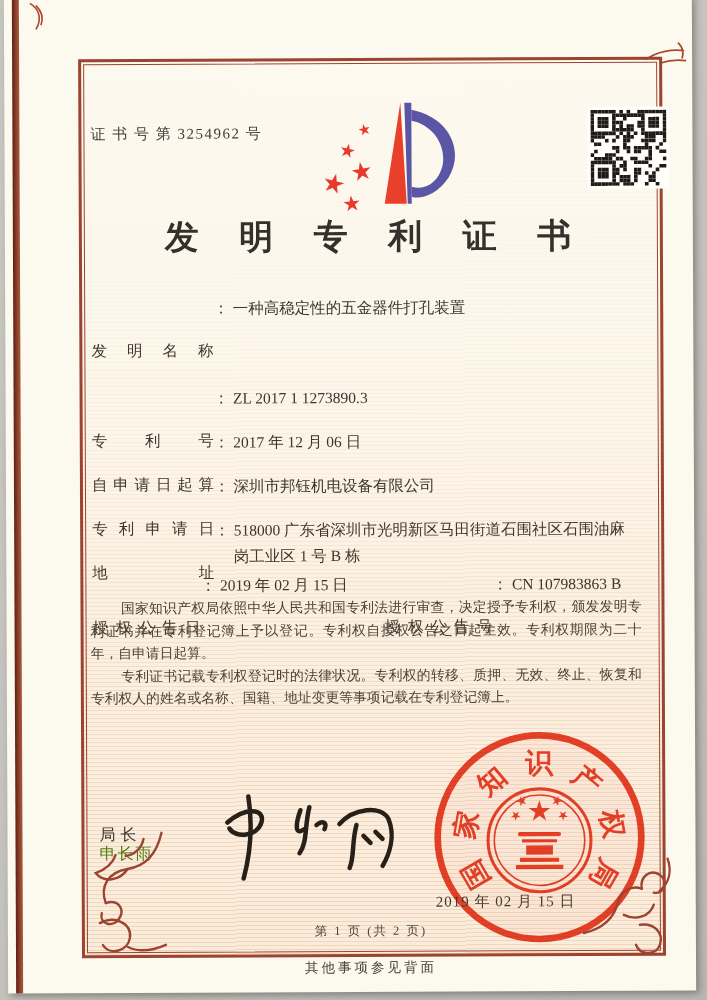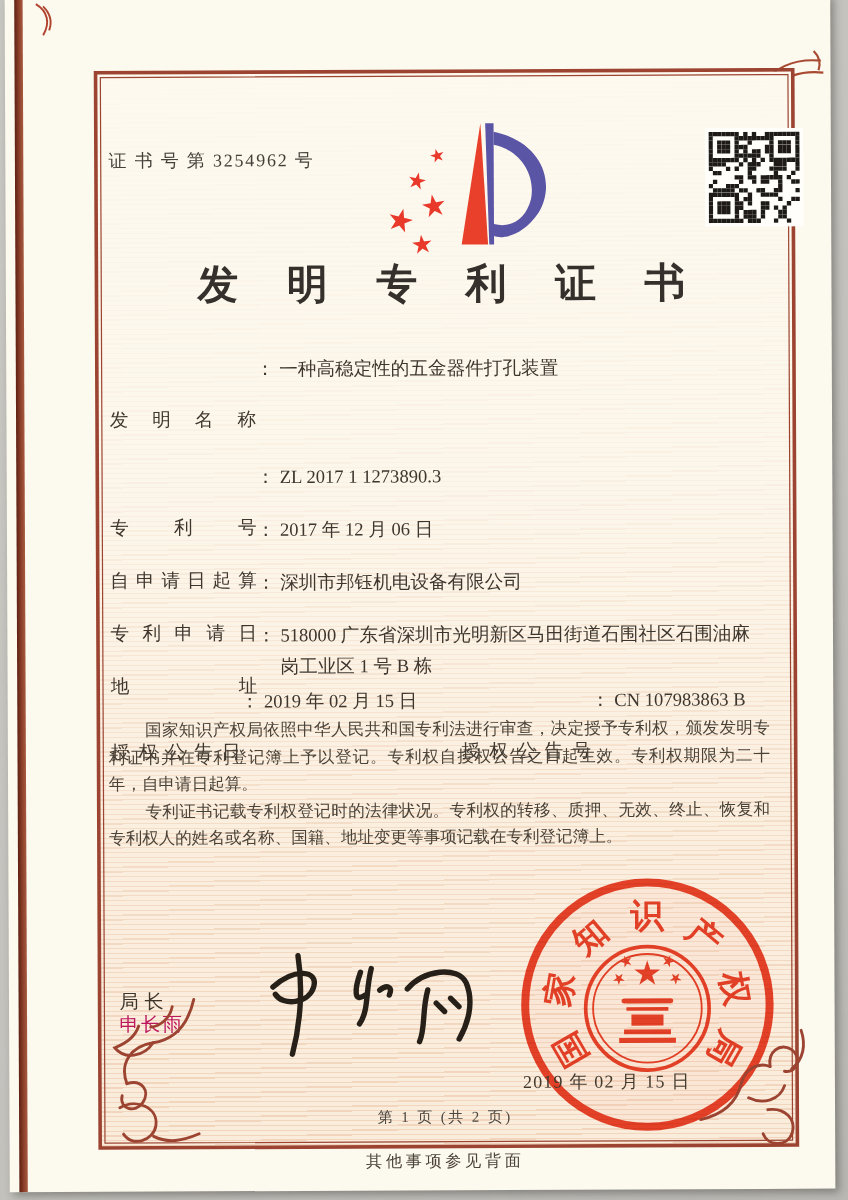--- a/index.html
+++ b/index.html
@@ -36,21 +36,21 @@
   .row{position:absolute;left:86px;font-size:15.5px;color:#3e362d;line-height:26px;white-space:nowrap;}
   .flabel{display:inline-block;width:122px;text-align:justify;text-align-last:justify;vertical-align:top;margin-top:42px;}
   .colon{vertical-align:top;margin-right:4px;}
   .fvalue{display:inline-block;max-width:402px;white-space:normal;vertical-align:top;}
   .grant-right{position:absolute;left:292px;top:0;white-space:nowrap;}
   .grant-right .flabel{width:108px;}
   .paras{left:84px;top:601px;width:551px;font-size:13.8px;line-height:22.5px;
     color:#4a4237;text-align:justify;}
   .paras p{margin:0;text-indent:2.2em;}
   .sig-title{left:92px;top:816px;font-size:16px;color:#3e362d;letter-spacing:5px;margin-top:12px;}
-  .sig-name{left:92px;top:847px;font-size:16px;color:#be185d;letter-spacing:2px;}
+  .sig-name{left:92px;top:847px;font-size:16px;color:#4d7c0f;letter-spacing:2px;}
   .signature{left:196px;top:784px;}
   .seal{left:424px;top:734px;width:216px;height:216px;mix-blend-mode:multiply;opacity:.93;}
   .seal-date{left:428px;top:897px;font-size:15px;color:#433a2e;letter-spacing:1px;z-index:5;}
   .page-num{left:74px;top:927px;width:578px;text-align:center;font-size:12.5px;color:#4c463e;letter-spacing:2px;}
   .back-note{left:74px;top:963px;width:578px;text-align:center;font-size:13.5px;color:#4a4237;letter-spacing:3px;}
   .qr{left:583px;top:112px;width:82px;height:82px;background:#fffefb;padding:3px;box-sizing:border-box;}
   .logo{left:303px;top:100px;}
   .orn{pointer-events:none;}
 </style>
 </head>

